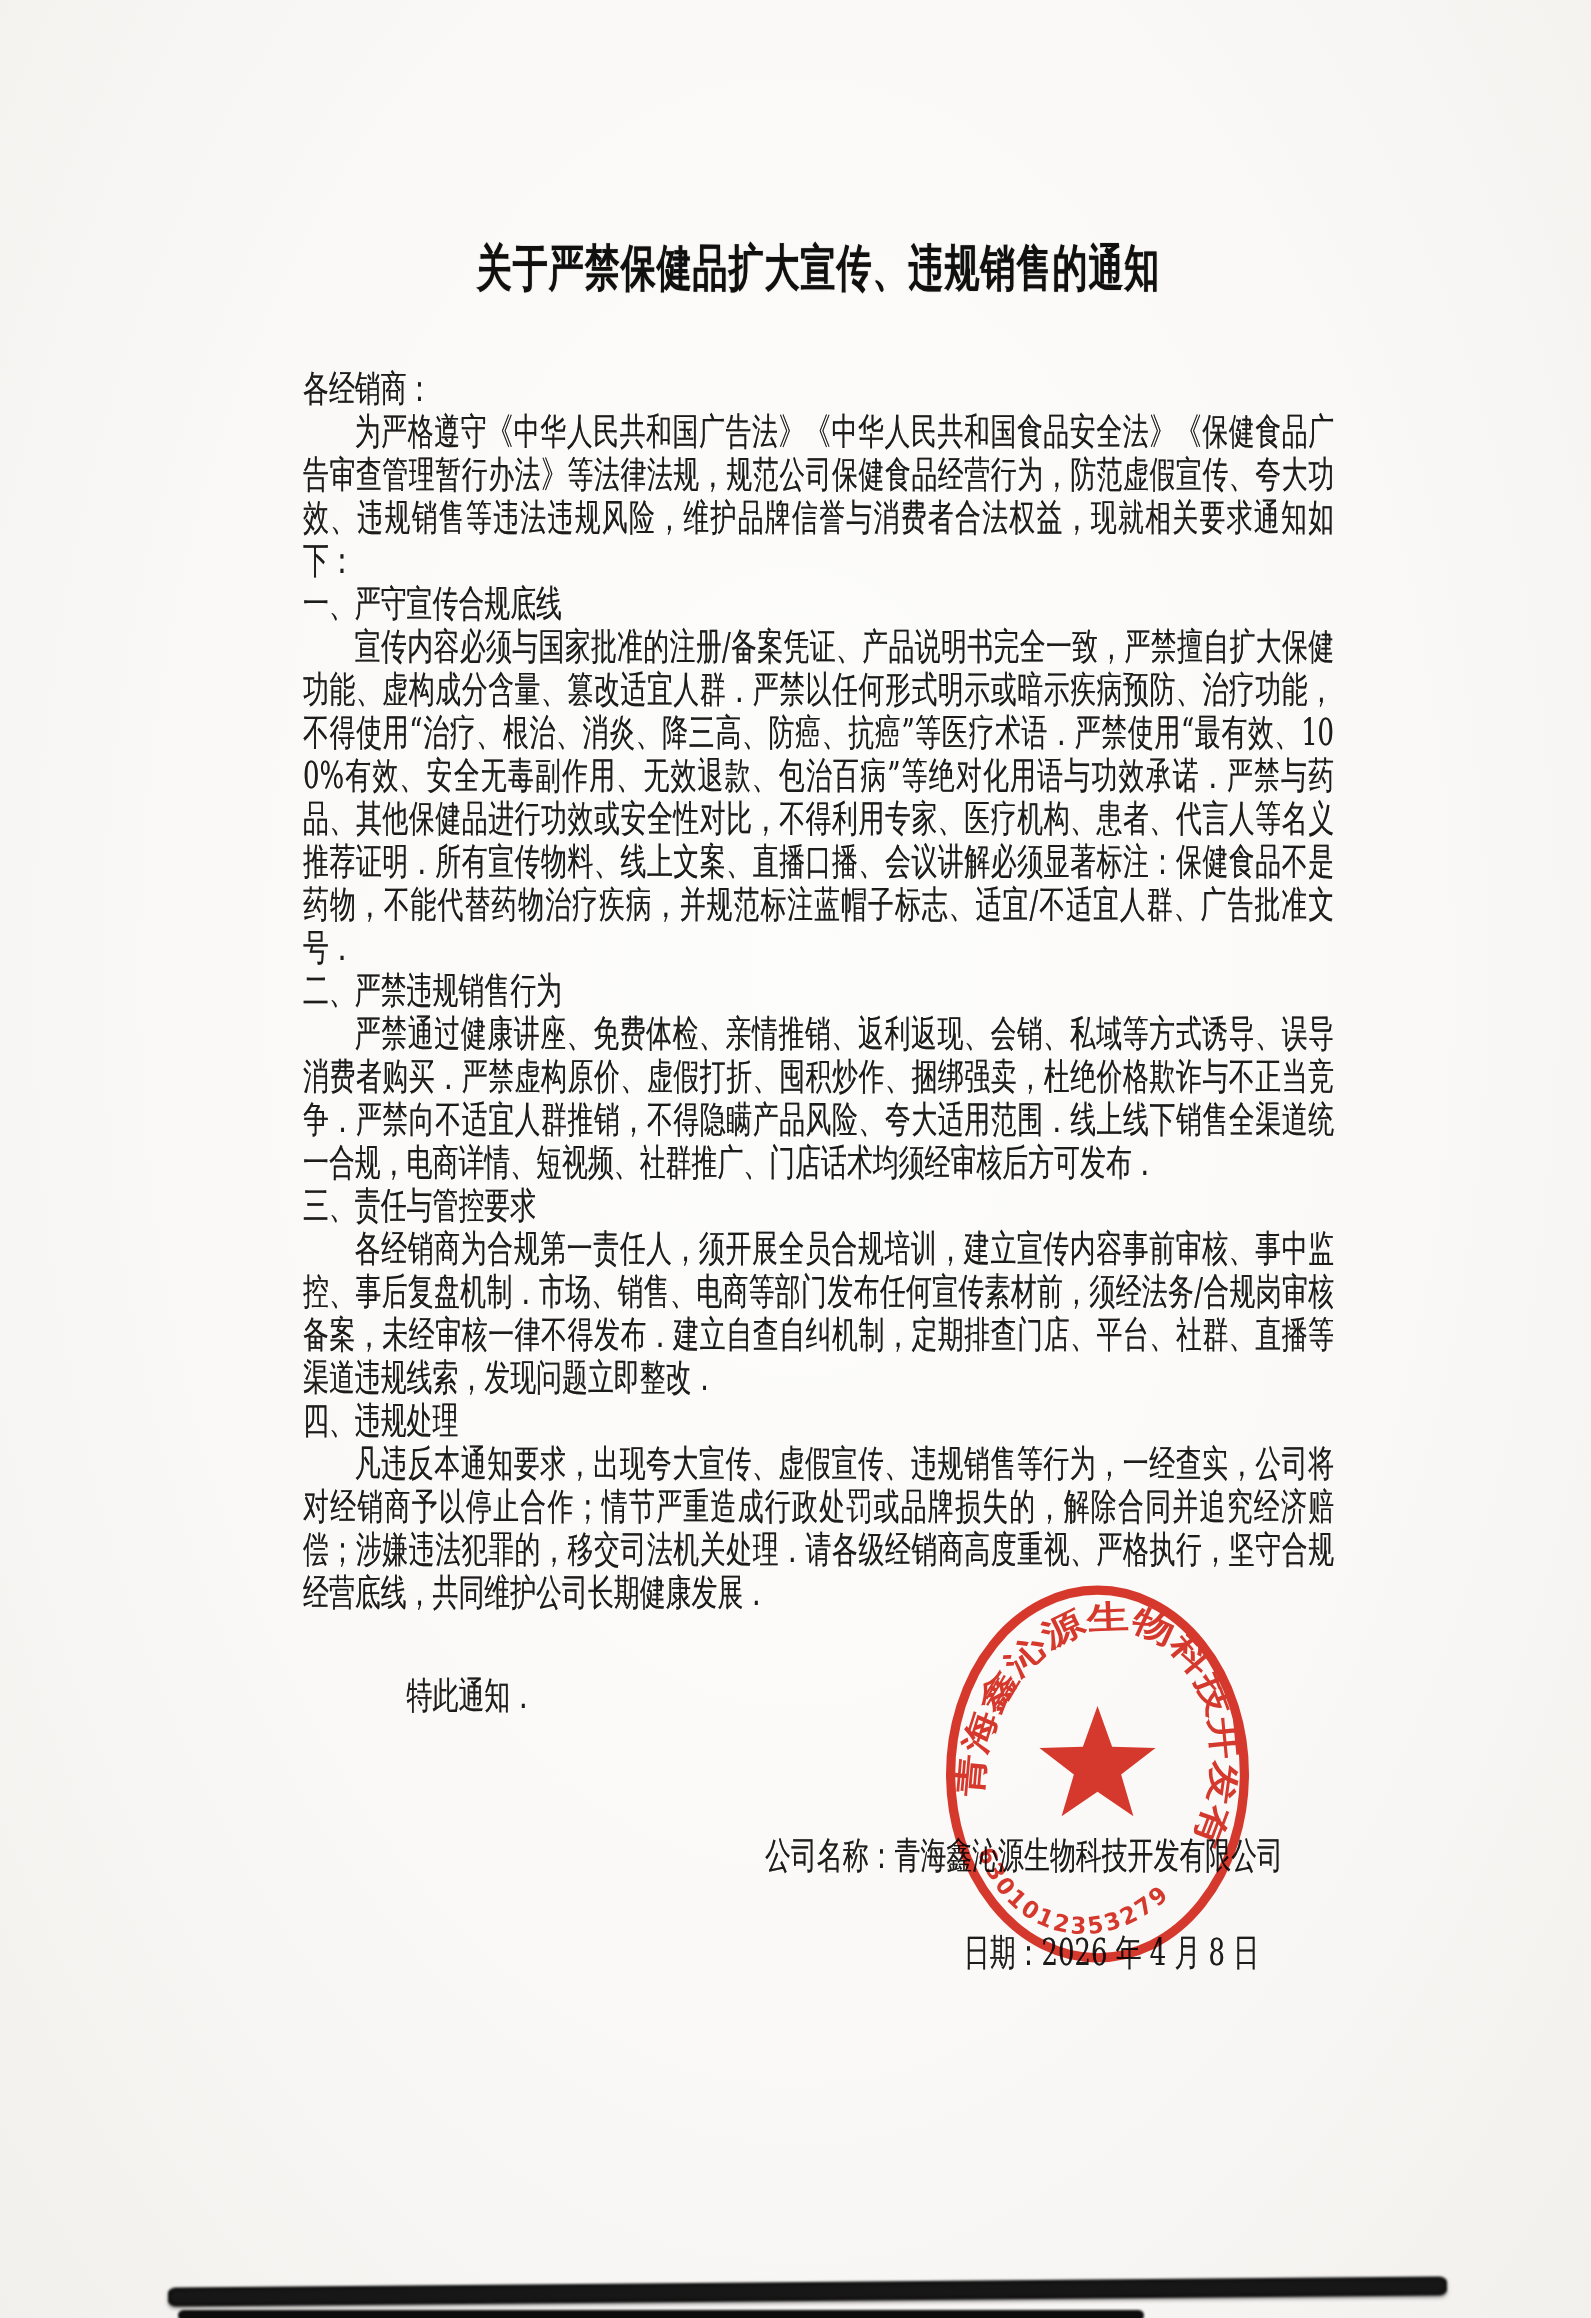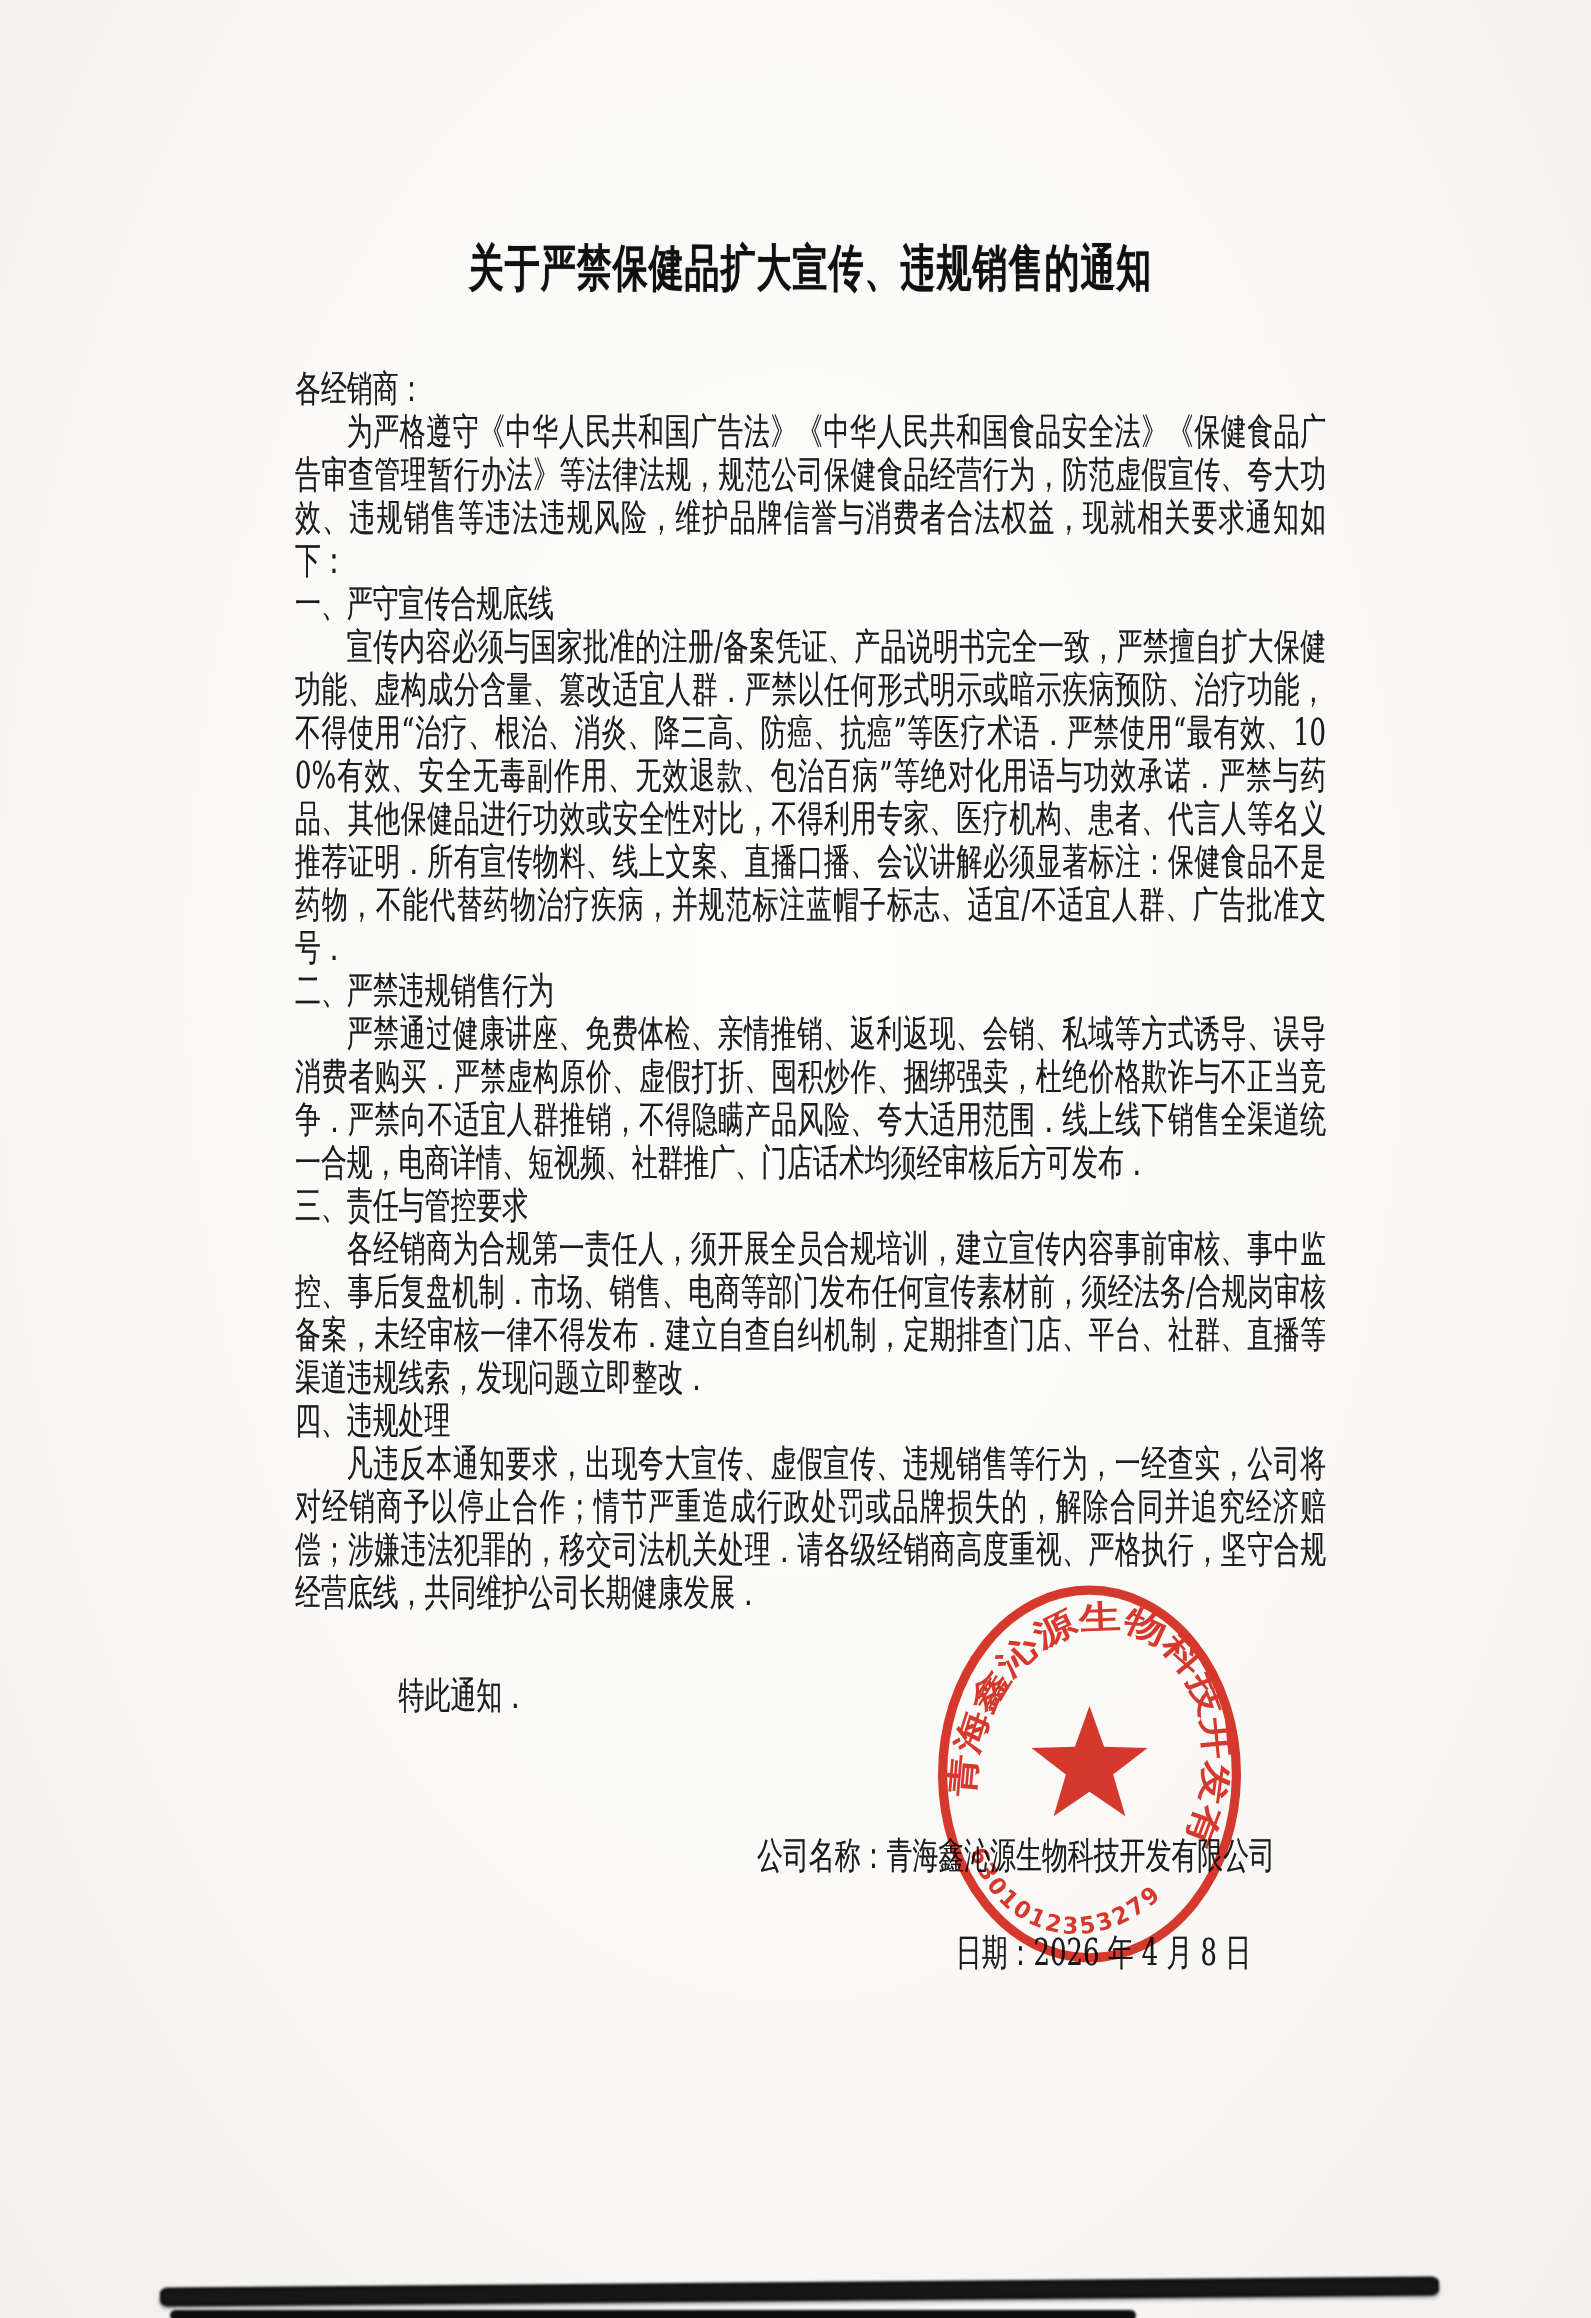--- a/index.html
+++ b/index.html
@@ -3,21 +3,21 @@
 <meta charset="utf-8">
 <style>
   html, body { margin: 0; padding: 0; }
   body {
     width: 1591px; height: 2319px;
     position: relative;
     overflow: hidden;
     background: radial-gradient(ellipse at 50% 42%, #fdfdfc 0%, #faf9f7 55%, #f1f0ed 100%);
     font-family: "DejaVu Serif", "Liberation Serif", serif;
   }
-  .page { position: absolute; inset: 0; }
+  .page { position: absolute; inset: 0; margin-left: 8px; }
 
   
   .content {
     position: absolute;
     left: 295px; top: 240px;
     width: 1473px;
     transform: scaleX(0.70);
     transform-origin: 0 0;
     font-size: 37px;
     line-height: 43px;

